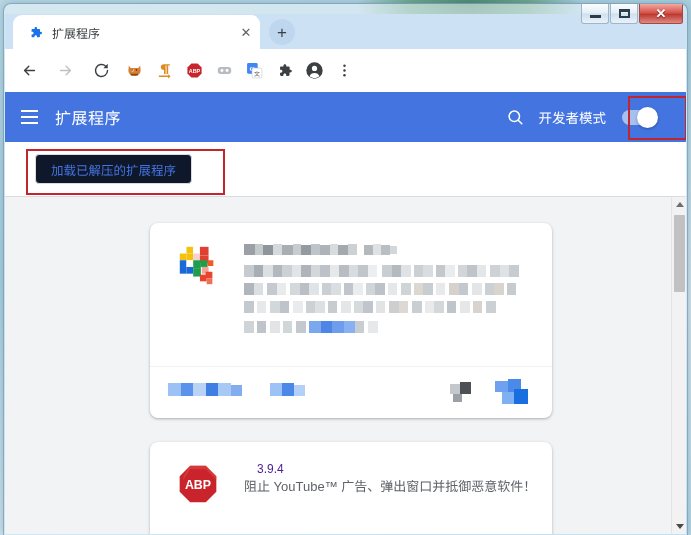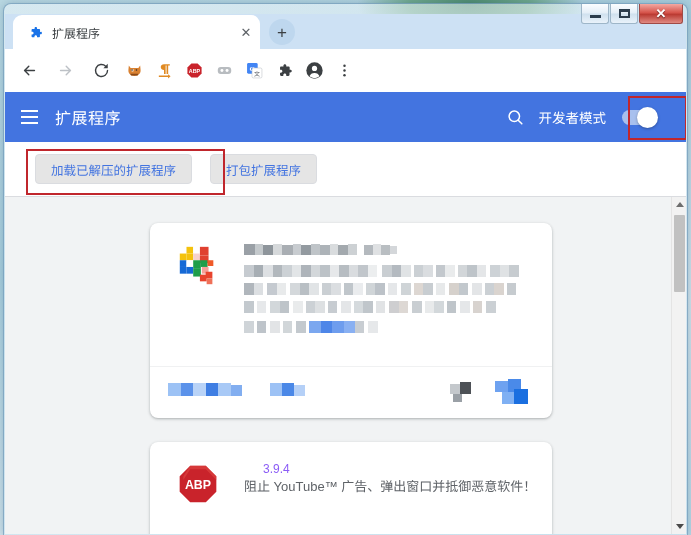--- a/index.html
+++ b/index.html
@@ -265,21 +265,21 @@
     display: flex;
     align-items: center;
     padding-left: 30px;
     gap: 18px;
   }
   .act-btn {
     height: 30px;
     padding: 0 15px;
     border: 1px solid #dadce0;
     border-radius: 4px;
-    background: #e5e5e5;
+    background: #0f172a;
     color: #4374e0;
     font-size: 12.5px;
     display: flex; align-items: center;
     white-space: nowrap;
   }
 
   
   .redbox {
     position: absolute;
     border: 2px solid #c0262c;
@@ -323,22 +323,22 @@
     margin-left: 22px;
     min-width: 0;
   }
   .card-title {
     font-size: 13px;
     color: #202124;
     white-space: nowrap;
   }
   .card-version {
     font-size: 12px;
-    color: #8b5cf6;
-    margin-left: 19px;
+    color: #4c1d95;
+    margin-left: 13px;
   }
   .card-desc {
     font-size: 13px;
     color: #5f6368;
     margin-top: 0;
     white-space: nowrap;
   }
   .mblock { position: absolute; }
 
   
@@ -516,21 +516,20 @@
       <div class="devmode-label">开发者模式</div>
       <div class="toggle">
         <div class="toggle-knob"></div>
       </div>
     </div>
 
     <div class="redbox" style="left:623px;top:4px;width:59px;height:44px;"></div>
 
     <div class="actionbar">
       <div class="act-btn">加载已解压的扩展程序</div>
-      <div class="act-btn">打包扩展程序</div>
     </div>
 
     <div class="redbox" style="left:21px;top:57px;width:199px;height:46px;"></div>
 
     <div class="cards">
 
       <div class="card" id="card-blurred">
         <div class="card-inner">
           <div class="card-icon">
             <svg width="46" height="46" viewBox="0 0 48 48" aria-hidden="true">

